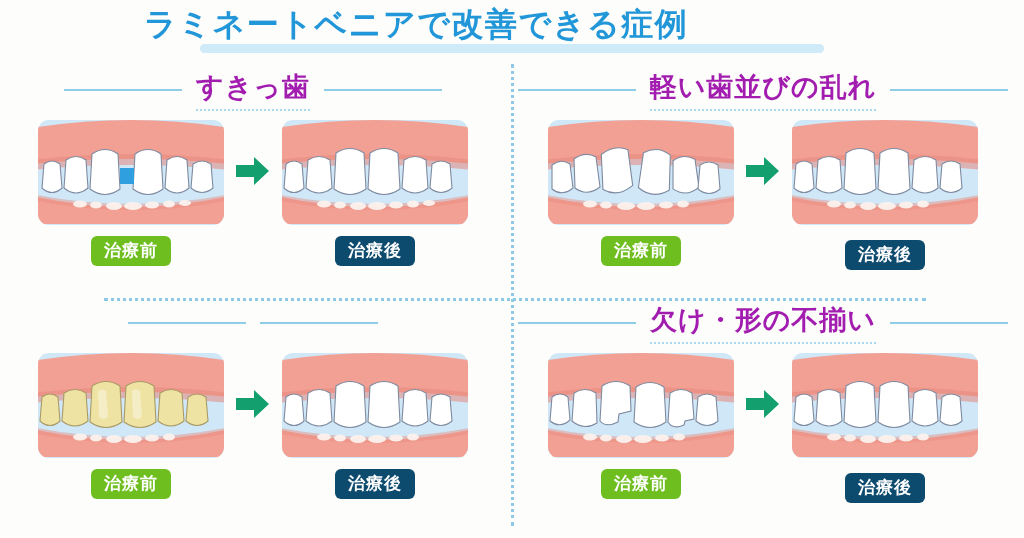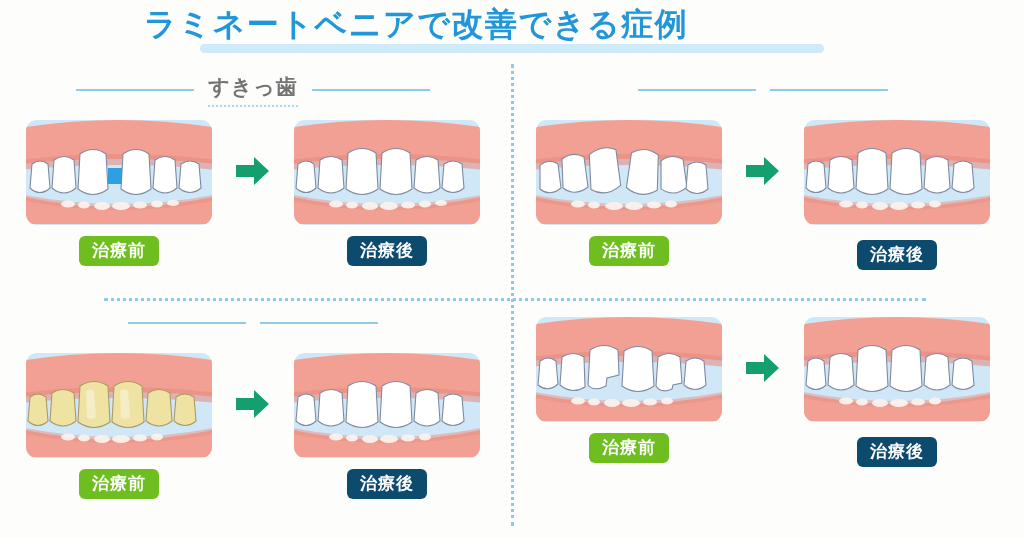--- a/index.html
+++ b/index.html
@@ -81,36 +81,36 @@
     gap: 14px;
     height: 36px;
   }
   .sec-line {
     height: 2px;
     width: 118px;
     background: #8ecce8;
     flex: none;
   }
   .sec-label {
-    font-size: 21px;
+    font-size: 27px;
     font-weight: bold;
-    color: #737373;
+    color: #a21caf;
     letter-spacing: 1px;
     white-space: nowrap;
     padding-bottom: 4px;
     border-bottom: 2px dotted #a9d8ef;
   }
 
   
   .pair {
     position: relative;
     display: flex;
     align-items: flex-start;
     justify-content: center;
-    gap: 24px;
+    gap: 12px;
     margin-top: 12px;
   }
   .case {
     width: 186px;
   }
   .card {
     width: 186px;
     height: 105px;
     background: #cfe7f6;
     border-radius: 11px;
@@ -238,20 +238,21 @@
         <span class="badge after">治療後</span>
       </div>
     </div>
 
   </div>
 </div>
 
 <div class="quad q2">
   <div class="sec-head">
     <span class="sec-line"></span>
+    <span class="sec-label">軽い歯並びの乱れ</span>
     <span class="sec-line"></span>
   </div>
   <div class="pair">
 
     <div class="case before-case">
       <div class="card">
         <svg width="186" height="105" viewBox="0 0 186 105">
           <path d="M-6 8 Q93 -8 192 8 L192 44 Q93 34 -6 44 Z" fill="#f2a094"></path>
           <path d="M-6 40 Q93 28 192 40 L192 50 Q93 40 -6 50 Z" fill="#e8897d" opacity="0.55"></path>
           <path d="M-6 76 Q93 98 192 76 L192 104 L-6 104 Z" fill="#f2a094"></path>
@@ -392,20 +393,25 @@
       </div>
       <div class="badge-row">
         <span class="badge after">治療後</span>
       </div>
     </div>
 
   </div>
 </div>
 
 <div class="quad q4">
+  <div class="sec-head">
+    <span class="sec-line"></span>
+    <span class="sec-label">欠け・形の不揃い</span>
+    <span class="sec-line"></span>
+  </div>
   <div class="pair">
 
     <div class="case before-case">
       <div class="card">
         <svg width="186" height="105" viewBox="0 0 186 105">
           <path d="M-6 8 Q93 -8 192 8 L192 44 Q93 34 -6 44 Z" fill="#f2a094"></path>
           <path d="M-6 40 Q93 28 192 40 L192 50 Q93 40 -6 50 Z" fill="#e8897d" opacity="0.55"></path>
           <path d="M-6 76 Q93 98 192 76 L192 104 L-6 104 Z" fill="#f2a094"></path>
           <path d="M-6 74 Q93 94 192 74 L192 80 Q93 100 -6 80 Z" fill="#e8897d" opacity="0.45"></path>
           <g fill="#fcf2ee" opacity="0.95">

